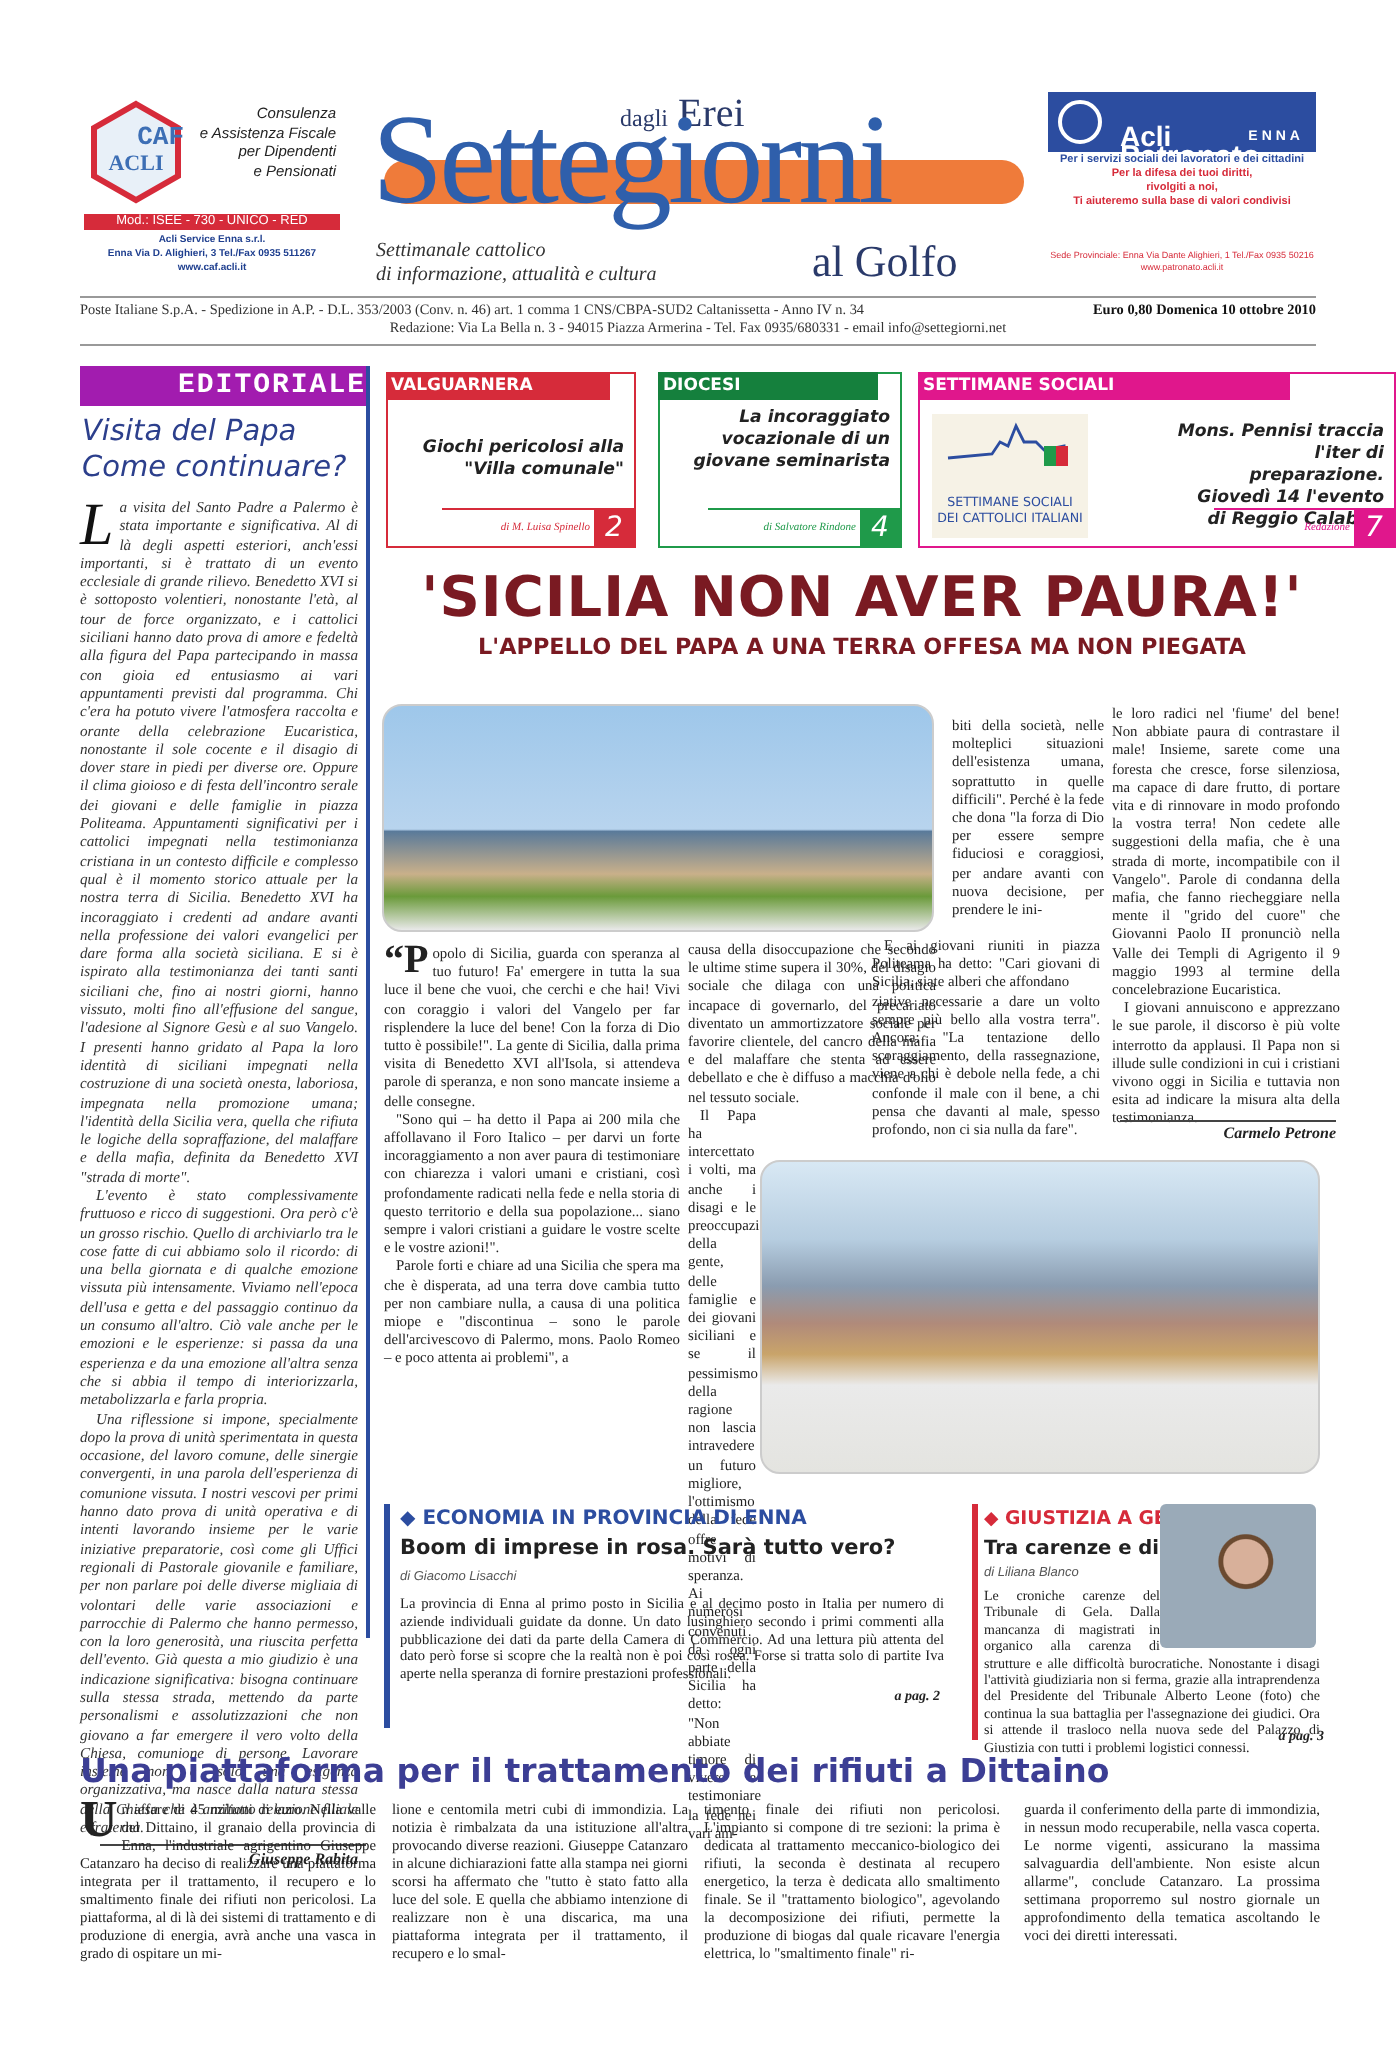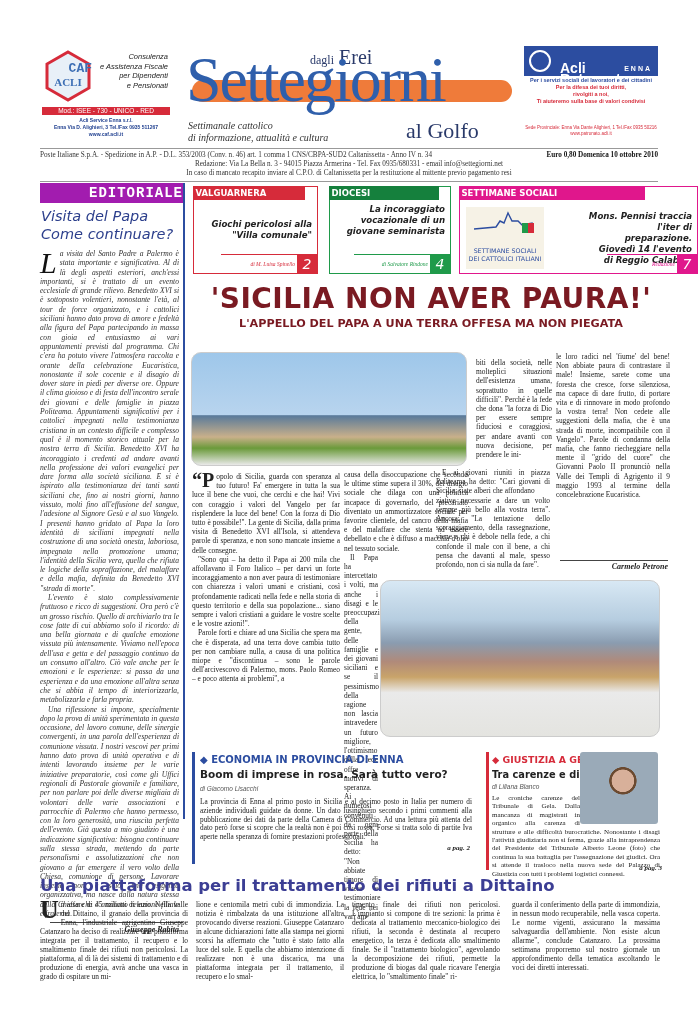--- a/index.html
+++ b/index.html
@@ -149,21 +149,20 @@
   <div>Sede Provinciale: Enna Via Dante Alighieri, 1 Tel./Fax 0935 50216</div>
   <div>www.patronato.acli.it</div>
 </div>
 
 <div class="abs infobar">
   <div class="l1">
       <span>Poste Italiane S.p.A. - Spedizione in A.P. - D.L. 353/2003 (Conv. n. 46) art. 1 comma 1 CNS/CBPA-SUD2 Caltanissetta - Anno IV n. 34</span>
       <b>Euro 0,80 Domenica 10 ottobre 2010</b>
     </div>
   <div>Redazione: Via La Bella n. 3 - 94015 Piazza Armerina - Tel. Fax 0935/680331 - email info@settegiorni.net</div>
-  <div>In caso di mancato recapito inviare al C.P.O. di Caltanissetta per la restituzione al mittente previo pagamento resi</div>
 </div>
 
 <div class="abs edit">
   <div class="edit-head">EDITORIALE</div>
   <div class="edit-title">
     <div>Visita del Papa</div>
     <div>Come continuare?</div>
   </div>
   <div class="edit-body">
     <p style="text-indent:0"><span class="drop">L</span><span>a visita del Santo Padre a Palermo è stata importante e significativa. Al di là degli aspetti esteriori, anch'essi importanti, si è trattato di un evento ecclesiale di grande rilievo. Benedetto XVI si è sottoposto volentieri, nonostante l'età, al tour de force organizzato, e i cattolici siciliani hanno dato prova di amore e fedeltà alla figura del Papa partecipando in massa con gioia ed entusiasmo ai vari appuntamenti previsti dal programma. Chi c'era ha potuto vivere l'atmosfera raccolta e orante della celebrazione Eucaristica, nonostante il sole cocente e il disagio di dover stare in piedi per diverse ore. Oppure il clima gioioso e di festa dell'incontro serale dei giovani e delle famiglie in piazza Politeama. Appuntamenti significativi per i cattolici impegnati nella testimonianza cristiana in un contesto difficile e complesso qual è il momento storico attuale per la nostra terra di Sicilia. Benedetto XVI ha incoraggiato i credenti ad andare avanti nella professione dei valori evangelici per dare forma alla società siciliana. E si è ispirato alla testimonianza dei tanti santi siciliani che, fino ai nostri giorni, hanno vissuto, molti fino all'effusione del sangue, l'adesione al Signore Gesù e al suo Vangelo. I presenti hanno gridato al Papa la loro identità di siciliani impegnati nella costruzione di una società onesta, laboriosa, impegnata nella promozione umana; l'identità della Sicilia vera, quella che rifiuta le logiche della sopraffazione, del malaffare e della mafia, definita da Benedetto XVI "strada di morte".</span></p>
@@ -220,20 +219,21 @@
 </div>
 <div class="abs col" style="left:476px;top:358px;width:76px;">
   <p style="text-indent:0">biti della società, nelle molteplici situazioni dell'esistenza umana, soprattutto in quelle difficili". Perché è la fede che dona "la forza di Dio per essere sempre fiduciosi e coraggiosi, per andare avanti con nuova decisione, per prendere le ini-</p>
 </div>
 <div class="abs col" style="left:436px;top:468px;width:114px;">
   <p>E ai giovani riuniti in piazza Politeama ha detto: "Cari giovani di Sicilia, siate alberi che affondano</p>
   <p style="text-indent:0">ziative necessarie a dare un volto sempre più bello alla vostra terra". Ancora: "La tentazione dello scoraggiamento, della rassegnazione, viene a chi è debole nella fede, a chi confonde il male con il bene, a chi pensa che davanti al male, spesso profondo, non ci sia nulla da fare".</p>
 </div>
 <div class="abs col c4" style="left:556px;top:352px;width:114px;">
   <p style="text-indent:0">le loro radici nel 'fiume' del bene! Non abbiate paura di contrastare il male! Insieme, sarete come una foresta che cresce, forse silenziosa, ma capace di dare frutto, di portare vita e di rinnovare in modo profondo la vostra terra! Non cedete alle suggestioni della mafia, che è una strada di morte, incompatibile con il Vangelo". Parole di condanna della mafia, che fanno riecheggiare nella mente il "grido del cuore" che Giovanni Paolo II pronunciò nella Valle dei Templi di Agrigento il 9 maggio 1993 al termine della concelebrazione Eucaristica.</p>
+  <p>I giovani annuiscono e apprezzano le sue parole, il discorso è più volte interrotto da applausi. Il Papa non si illude sulle condizioni in cui i cristiani vivono oggi in Sicilia e tuttavia non esita ad indicare la misura alta della testimonianza.</p>
 </div>
 <div class="abs sig2" style="top:560px;">Carmelo Petrone</div>
 
 <div class="abs photo photo2"></div>
 
 <div class="abs" style="left:192px;top:752px;width:284px;height:112px;">
   <div class="abs bbox-bar" style="left:0;top:0;height:112px;"></div>
   <div class="abs sec-label" style="left:8px;top:2px;color:#2c4da0;"><span>◆</span> <span>ECONOMIA IN PROVINCIA DI ENNA</span></div>
   <div class="abs sec-title" style="left:8px;top:16px;">Boom di imprese in rosa. Sarà tutto vero?</div>
   <div class="abs sec-auth" style="left:8px;top:32px;">di Giacomo Lisacchi</div>

